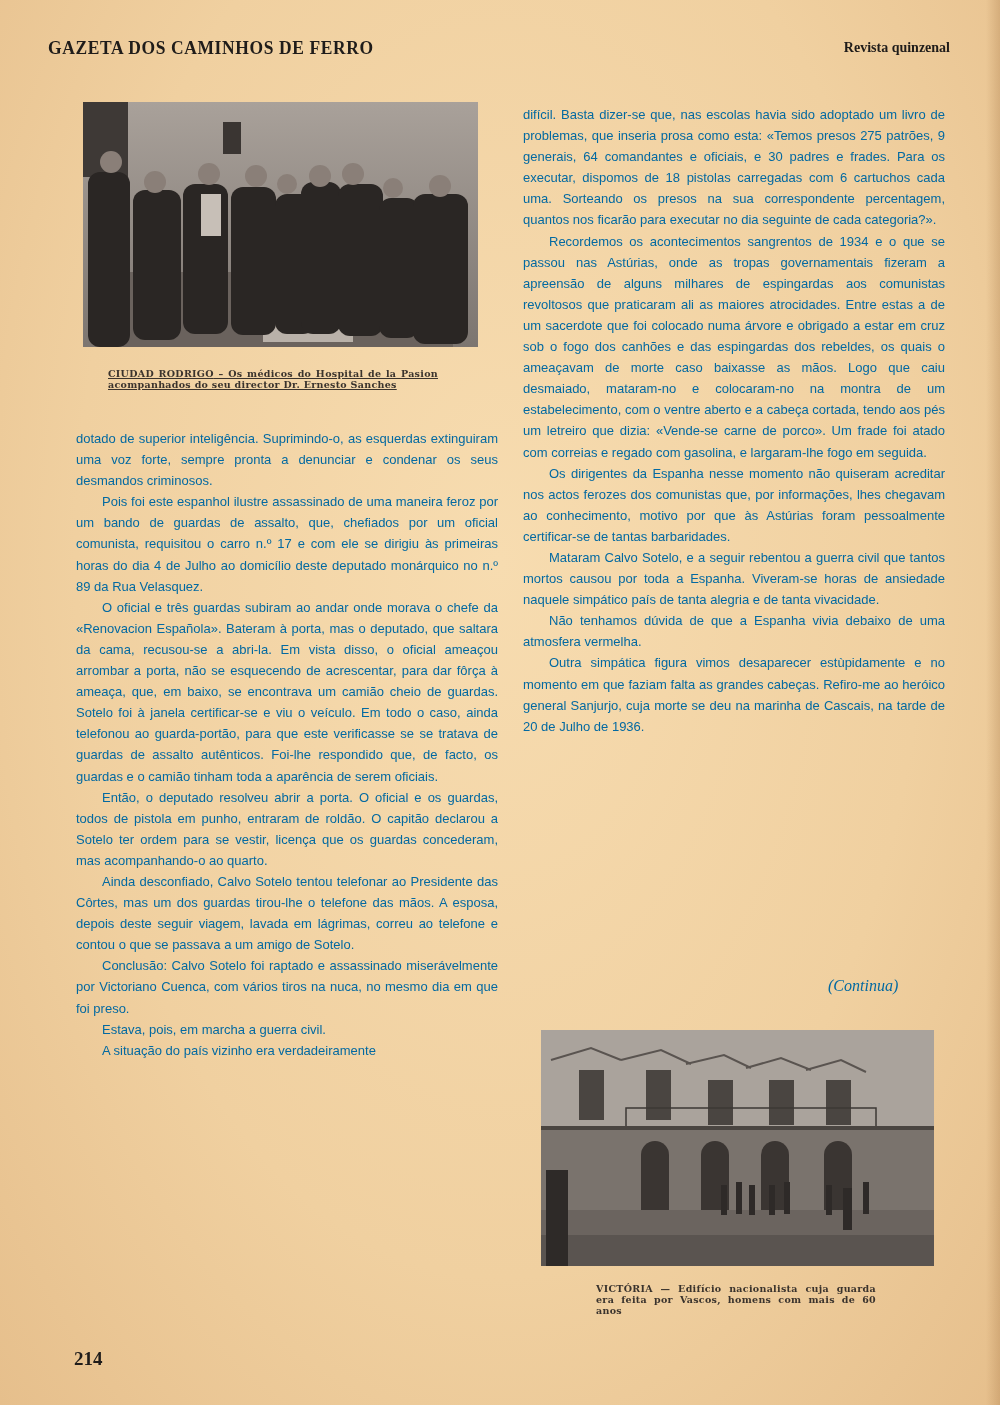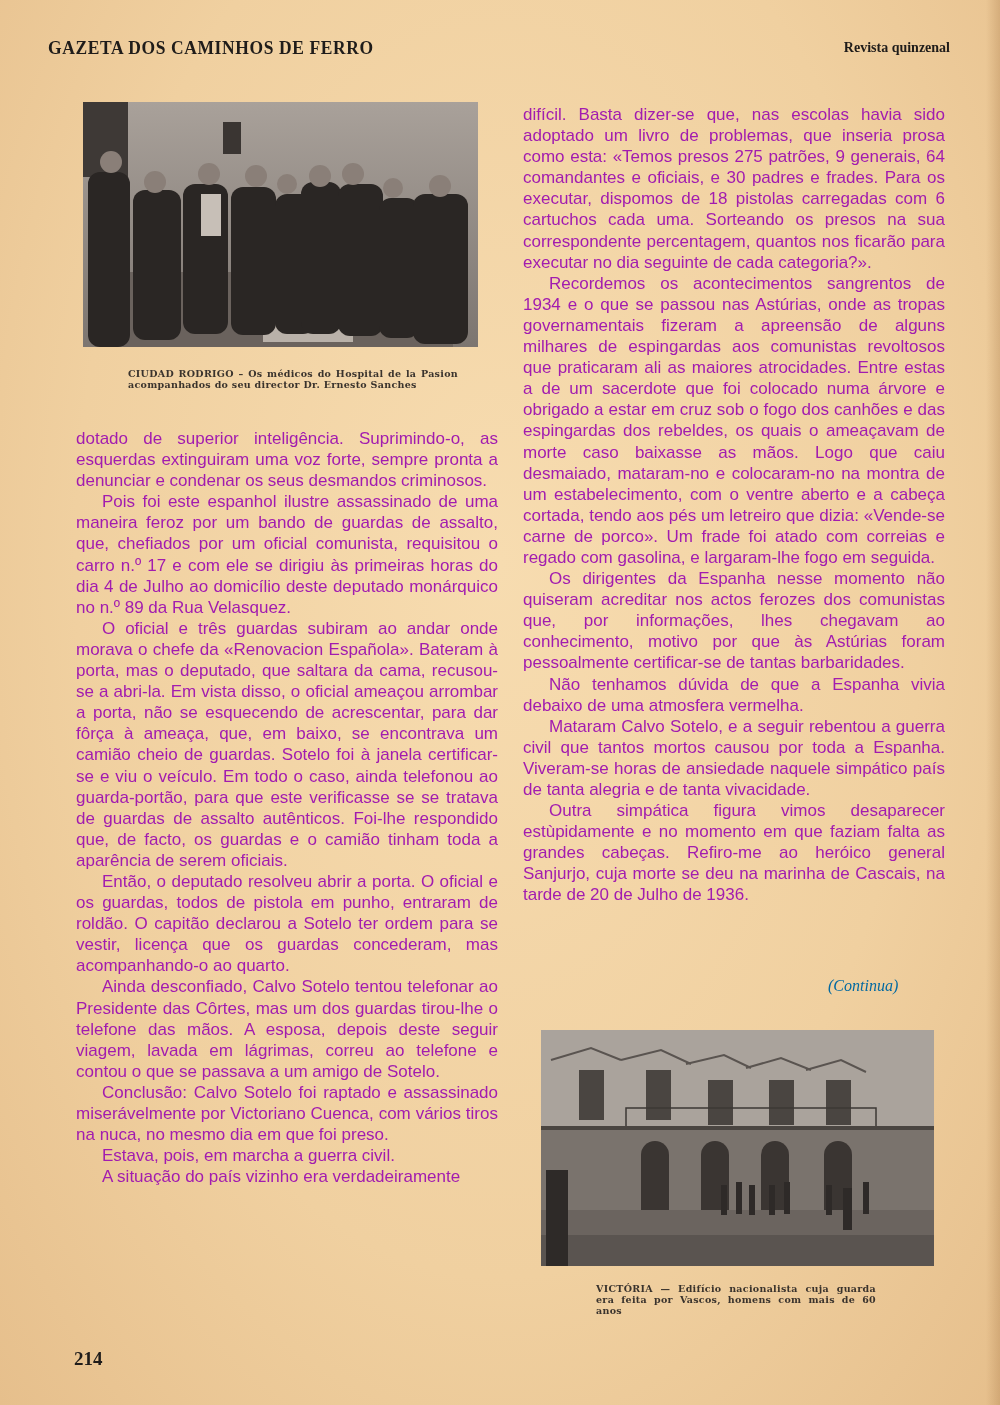--- a/index.html
+++ b/index.html
@@ -15,24 +15,24 @@
   .header-left { position: absolute; left: 48px; top: 38px; font-family: "Liberation Serif", serif;
     font-weight: bold; font-size: 17.5px; letter-spacing: 0.6px; color: #1f1c1a; transform: scaleY(1.05); }
   .header-right { position: absolute; right: 50px; top: 40px; font-family: "Liberation Serif", serif;
     font-weight: bold; font-size: 14px; color: #1f1c1a; }
   .photo { position: absolute; background: #5b5450; overflow: hidden; }
   .photo svg { display: block; width: 100%; height: 100%; }
   #photo1 { left: 83px; top: 102px; width: 395px; height: 245px; }
   #photo2 { left: 541px; top: 1030px; width: 393px; height: 236px; }
   .caption { position: absolute; font-family: "DejaVu Serif", serif; font-weight: bold;
     font-size: 9.5px; line-height: 11px; color: #3a332d; letter-spacing: 0.3px; text-align: justify; }
-  #caption1 { left: 128px; top: 368px; width: 330px; }
+  #caption1 { left: 108px; top: 368px; width: 330px; text-decoration: underline; }
   #caption2 { left: 596px; top: 1283px; width: 280px; }
-  .col { position: absolute; font-family: "Liberation Sans", sans-serif; font-size: 17px;
-    line-height: 21.1px; color: #a21caf; text-align: justify; }
+  .col { position: absolute; font-family: "Liberation Sans", sans-serif; font-size: 13px;
+    line-height: 21.1px; color: #0369a1; text-align: justify; }
   #col-left { left: 76px; top: 428px; width: 422px; }
   #col-right { left: 523px; top: 104px; width: 422px; }
   .col p { margin: 0; text-indent: 26px; }
   .col p.noindent { text-indent: 0; }
   .continua { position: absolute; left: 828px; top: 955px; font-family: "Liberation Serif", serif;
     font-style: italic; font-size: 16px; color: #0369a1; margin-top: 22px; }
   .page-number { position: absolute; left: 74px; top: 1348px; font-family: "Liberation Serif", serif;
     font-weight: bold; font-size: 19px; color: #1f1c1a; text-align: right; }
 </style>
 </head>
@@ -93,22 +93,22 @@
   <p>Ainda desconfiado, Calvo Sotelo tentou telefonar ao Presidente das Côrtes, mas um dos guardas tirou-lhe o telefone das mãos. A esposa, depois deste seguir viagem, lavada em lágrimas, correu ao telefone e contou o que se passava a um amigo de Sotelo.</p>
   <p>Conclusão: Calvo Sotelo foi raptado e assassinado miserávelmente por Victoriano Cuenca, com vários tiros na nuca, no mesmo dia em que foi preso.</p>
   <p>Estava, pois, em marcha a guerra civil.</p>
   <p>A situação do país vizinho era verdadeiramente</p>
 </div>
 
 <div class="col" id="col-right">
   <p class="noindent">difícil. Basta dizer-se que, nas escolas havia sido adoptado um livro de problemas, que inseria prosa como esta: «Temos presos 275 patrões, 9 generais, 64 comandantes e oficiais, e 30 padres e frades. Para os executar, dispomos de 18 pistolas carregadas com 6 cartuchos cada uma. Sorteando os presos na sua correspondente percentagem, quantos nos ficarão para executar no dia seguinte de cada categoria?».</p>
   <p>Recordemos os acontecimentos sangrentos de 1934 e o que se passou nas Astúrias, onde as tropas governamentais fizeram a apreensão de alguns milhares de espingardas aos comunistas revoltosos que praticaram ali as maiores atrocidades. Entre estas a de um sacerdote que foi colocado numa árvore e obrigado a estar em cruz sob o fogo dos canhões e das espingardas dos rebeldes, os quais o ameaçavam de morte caso baixasse as mãos. Logo que caiu desmaiado, mataram-no e colocaram-no na montra de um estabelecimento, com o ventre aberto e a cabeça cortada, tendo aos pés um letreiro que dizia: «Vende-se carne de porco». Um frade foi atado com correias e regado com gasolina, e largaram-lhe fogo em seguida.</p>
   <p>Os dirigentes da Espanha nesse momento não quiseram acreditar nos actos ferozes dos comunistas que, por informações, lhes chegavam ao conhecimento, motivo por que às Astúrias foram pessoalmente certificar-se de tantas barbaridades.</p>
+  <p>Mataram Calvo Sotelo, e a seguir rebentou a guerra civil que tantos mortos causou por toda a Espanha. Viveram-se horas de ansiedade naquele simpático país de tanta alegria e de tanta vivacidade.</p>
   <p>Não tenhamos dúvida de que a Espanha vivia debaixo de uma atmosfera vermelha.</p>
-  <p>Mataram Calvo Sotelo, e a seguir rebentou a guerra civil que tantos mortos causou por toda a Espanha. Viveram-se horas de ansiedade naquele simpático país de tanta alegria e de tanta vivacidade.</p>
   <p>Outra simpática figura vimos desaparecer estùpidamente e no momento em que faziam falta as grandes cabeças. Refiro-me ao heróico general Sanjurjo, cuja morte se deu na marinha de Cascais, na tarde de 20 de Julho de 1936.</p>
 </div>
 
 <div class="continua">(Continua)</div>
 
 <div class="photo" id="photo2">
   <svg viewBox="0 0 393 236" preserveAspectRatio="none">
     <rect x="0" y="0" width="393" height="236" fill="#9c958f"></rect>
     <rect x="0" y="0" width="393" height="100" fill="#aaa39c"></rect>
     <g fill="#4a4541">

